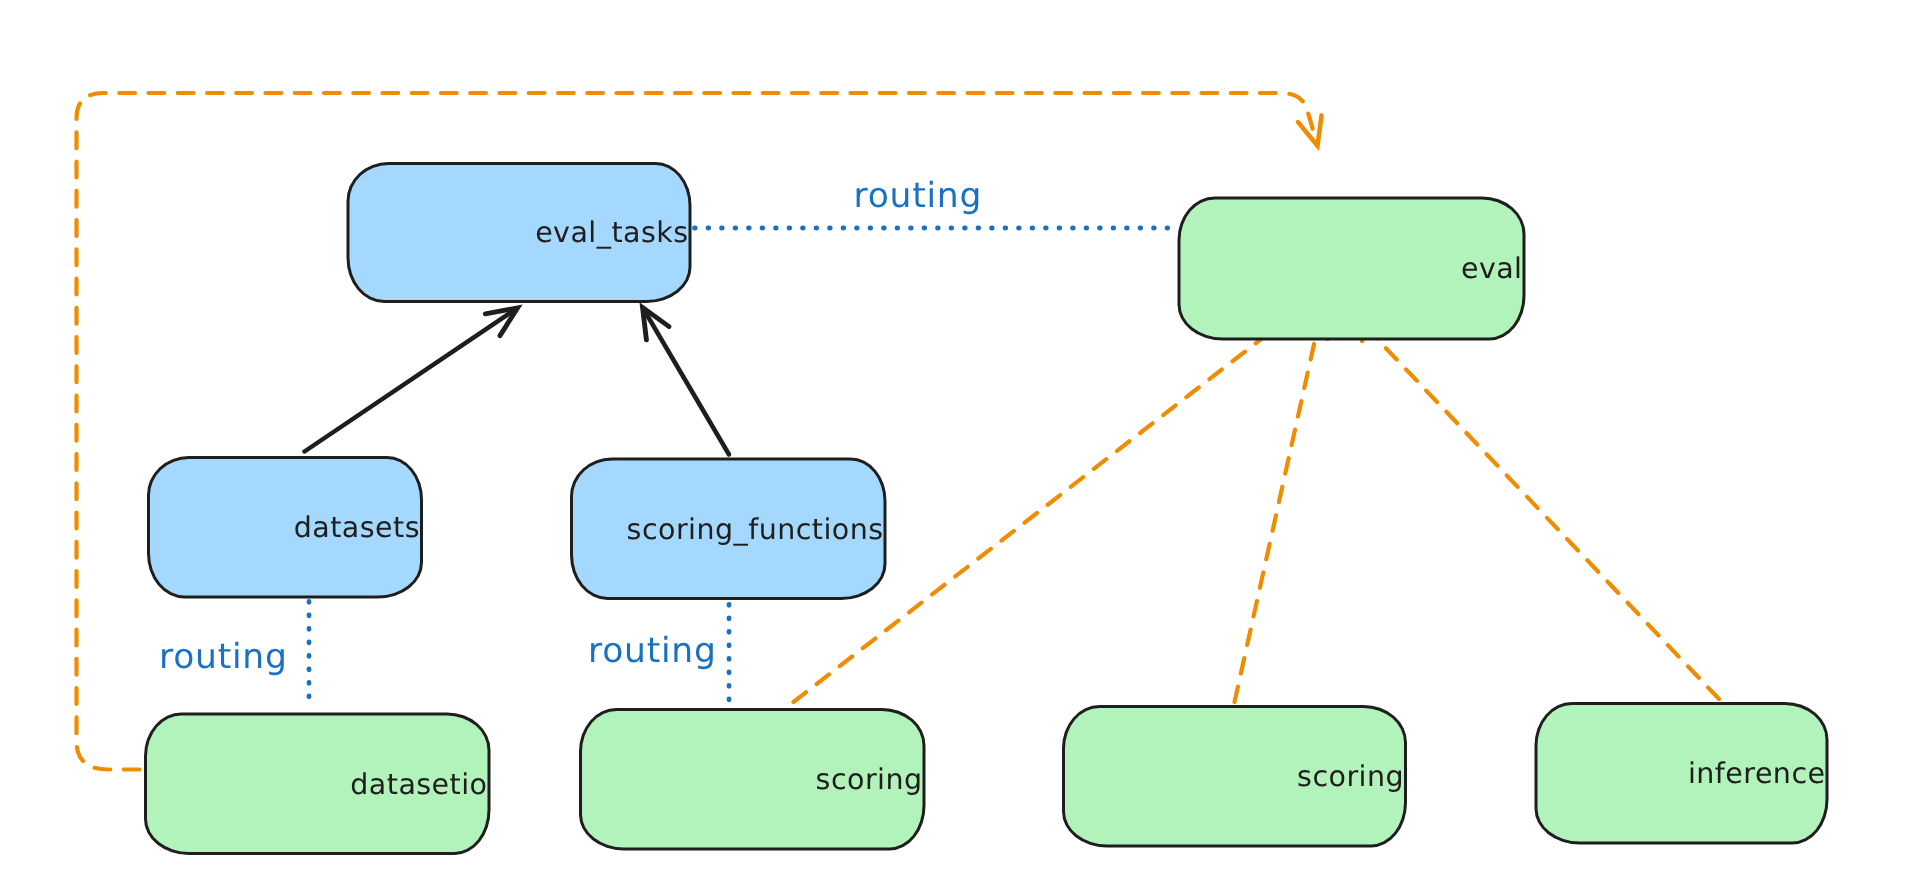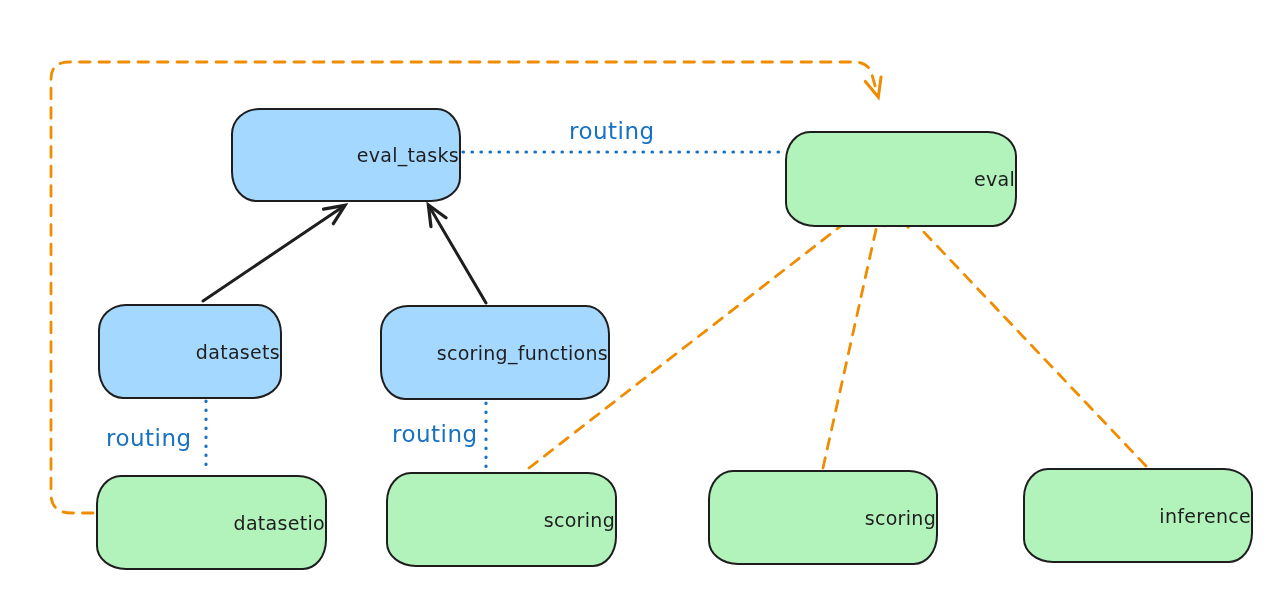--- a/index.html
+++ b/index.html
@@ -30,25 +30,25 @@
     font-size:19px;
     letter-spacing:0.3px;
     box-sizing:border-box;
   }
   .node.blue{background:var(--blue-fill,#a5d8ff);border-radius:28px 24px 30px 25px / 26px 29px 24px 30px;}
   .node.green{background:var(--green-fill,#b2f2bb);border-radius:25px 29px 24px 30px / 29px 25px 30px 24px;}
   .node-label{pointer-events:none;}
   #node-eval-tasks{left:231px;top:108px;width:230px;height:94px;}
   #node-eval{left:785px;top:104px;width:232px;height:96px;margin-top:27px;}
   #node-datasets{left:98px;top:304px;width:184px;height:95px;}
-  #node-scoring-functions{left:380px;top:305px;width:230px;height:95px;}
+  #node-scoring-functions{left:380px;top:305px;width:211px;height:95px;}
   #node-datasetio{left:96px;top:475px;width:231px;height:95px;}
   #node-scoring{left:386px;top:472px;width:231px;height:95px;padding-left:36px;}
   #node-agents{left:708px;top:470px;width:230px;height:95px;}
-  #node-inference{left:1023px;top:468px;width:230px;height:95px;}
+  #node-inference{left:1023px;top:468px;width:196px;height:95px;}
   .routing-label{
     position:absolute;
     width:96px;
     text-align:left;
     color:var(--blue-line,#1971c2);
     font-size:23px;
     font-weight:400;
     letter-spacing:0.5px;
   }
   #routing-label-eval{left:569px;top:118px;}

